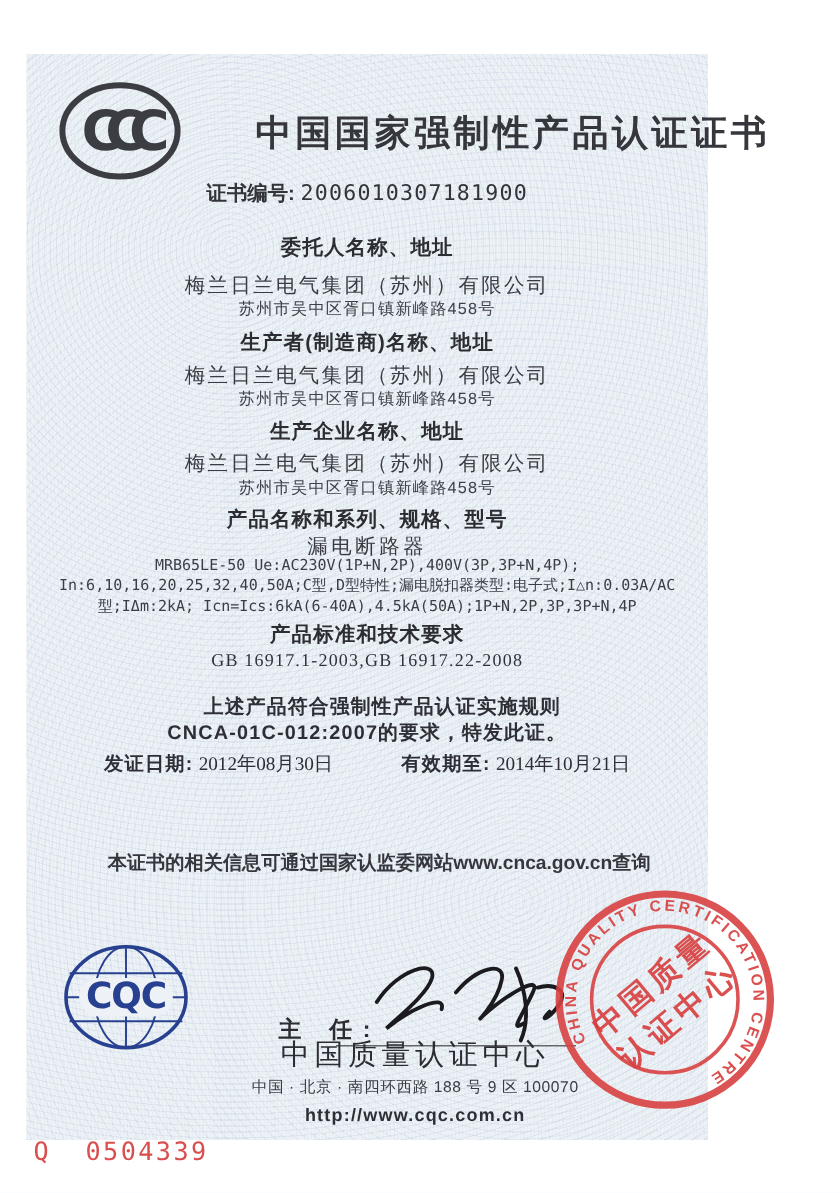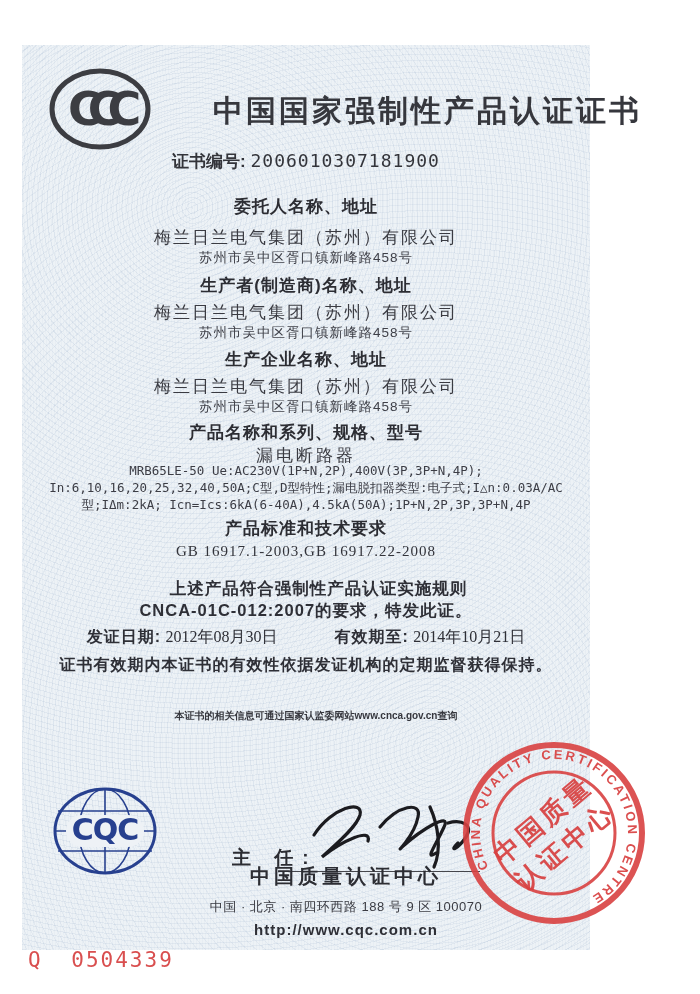--- a/index.html
+++ b/index.html
@@ -29,23 +29,23 @@
     position:absolute; left:130px; top:46px; width:490px; text-align:right;
     font-size:30px; font-weight:bold; letter-spacing:3px; color:#36373d;
   }
   .ccc-logo { position:absolute; left:26px; top:22px; }
   .certno { font-size:17px; font-weight:bold; color:#33343a; }
   .certno .num { font-family:"DejaVu Sans Mono","Liberation Mono",monospace; font-weight:normal; font-size:18px; letter-spacing:1px; }
   .spec { font-size:12.5px; color:#3c3d45; font-family:"DejaVu Sans Mono","Liberation Mono",monospace; }
   .statement { font-size:16.5px; font-weight:bold; color:#2e2f36; letter-spacing:1px; }
   .dates { font-size:16px; color:#2e2f36; }
   .dates b { letter-spacing:1px; }
-  .note-sm { font-size:10px; font-weight:bold; color:#36373e;padding-left:20px; }
+  .note-sm { font-size:16px; font-weight:bold; color:#36373e;padding-left:20px; }
   .footer-block { position:absolute; left:120px; right:40px; text-align:center; }
-  .org-name { font-size:20px; font-weight:bold; letter-spacing:4px; color:#2c2d33; }
+  .org-name { font-size:24px; font-weight:normal; letter-spacing:4px; color:#2c2d33; }
   .addr { font-size:13px; color:#3a3b42; letter-spacing:0.5px; }
   .url { font-size:15px; font-weight:bold; color:#2e2f36; letter-spacing:1px; }
   .director { position:absolute; left:210px; top:800px; font-size:19px; font-weight:bold; letter-spacing:9px; color:#2c2d33; }
   .sig-line { position:absolute; left:258px; top:826px; width:200px; border-bottom:1.5px solid #45464c; }
   .signature { position:absolute; left:280px; top:752px; }
   .cqc-logo { position:absolute; left:30px; top:740px; }
   .stamp { position:absolute; left:432px; top:688px; }
   .serial {
     position:absolute; left:28px; top:948px;
     color:#d94f4f; font-size:21px; letter-spacing:2px; word-spacing:14px;
@@ -96,21 +96,20 @@
   <div class="row statement" style="top:555px;">CNCA-01C-012:2007的要求，特发此证。</div>
 
   <div class="row dates" style="top:582px;">
     <b>发证日期:</b>
     <span class="mono">2012年08月30日</span>
     <span style="display:inline-block; width:48px;"></span>
     <b>有效期至:</b>
     <span class="mono">2014年10月21日</span>
   </div>
 
-  <div class="row statement" style="top:610px; font-size:16px;">证书有效期内本证书的有效性依据发证机构的定期监督获得保持。</div>
   <div class="row note-sm" style="top:664px;">本证书的相关信息可通过国家认监委网站www.cnca.gov.cn查询</div>
 
   <div class="cqc-logo">
     <svg width="106" height="92" viewBox="0 0 106 92">
       <ellipse cx="53" cy="46" rx="50" ry="42" fill="none" stroke="#27408f" stroke-width="3"></ellipse>
       <ellipse cx="53" cy="46" rx="26" ry="42" fill="none" stroke="#27408f" stroke-width="1.6"></ellipse>
       <line x1="6" y1="26" x2="100" y2="26" stroke="#27408f" stroke-width="1.6"></line>
       <line x1="3" y1="46" x2="103" y2="46" stroke="#27408f" stroke-width="1.6"></line>
       <line x1="6" y1="66" x2="100" y2="66" stroke="#27408f" stroke-width="1.6"></line>
       <line x1="53" y1="4" x2="53" y2="88" stroke="#27408f" stroke-width="1.6"></line>

